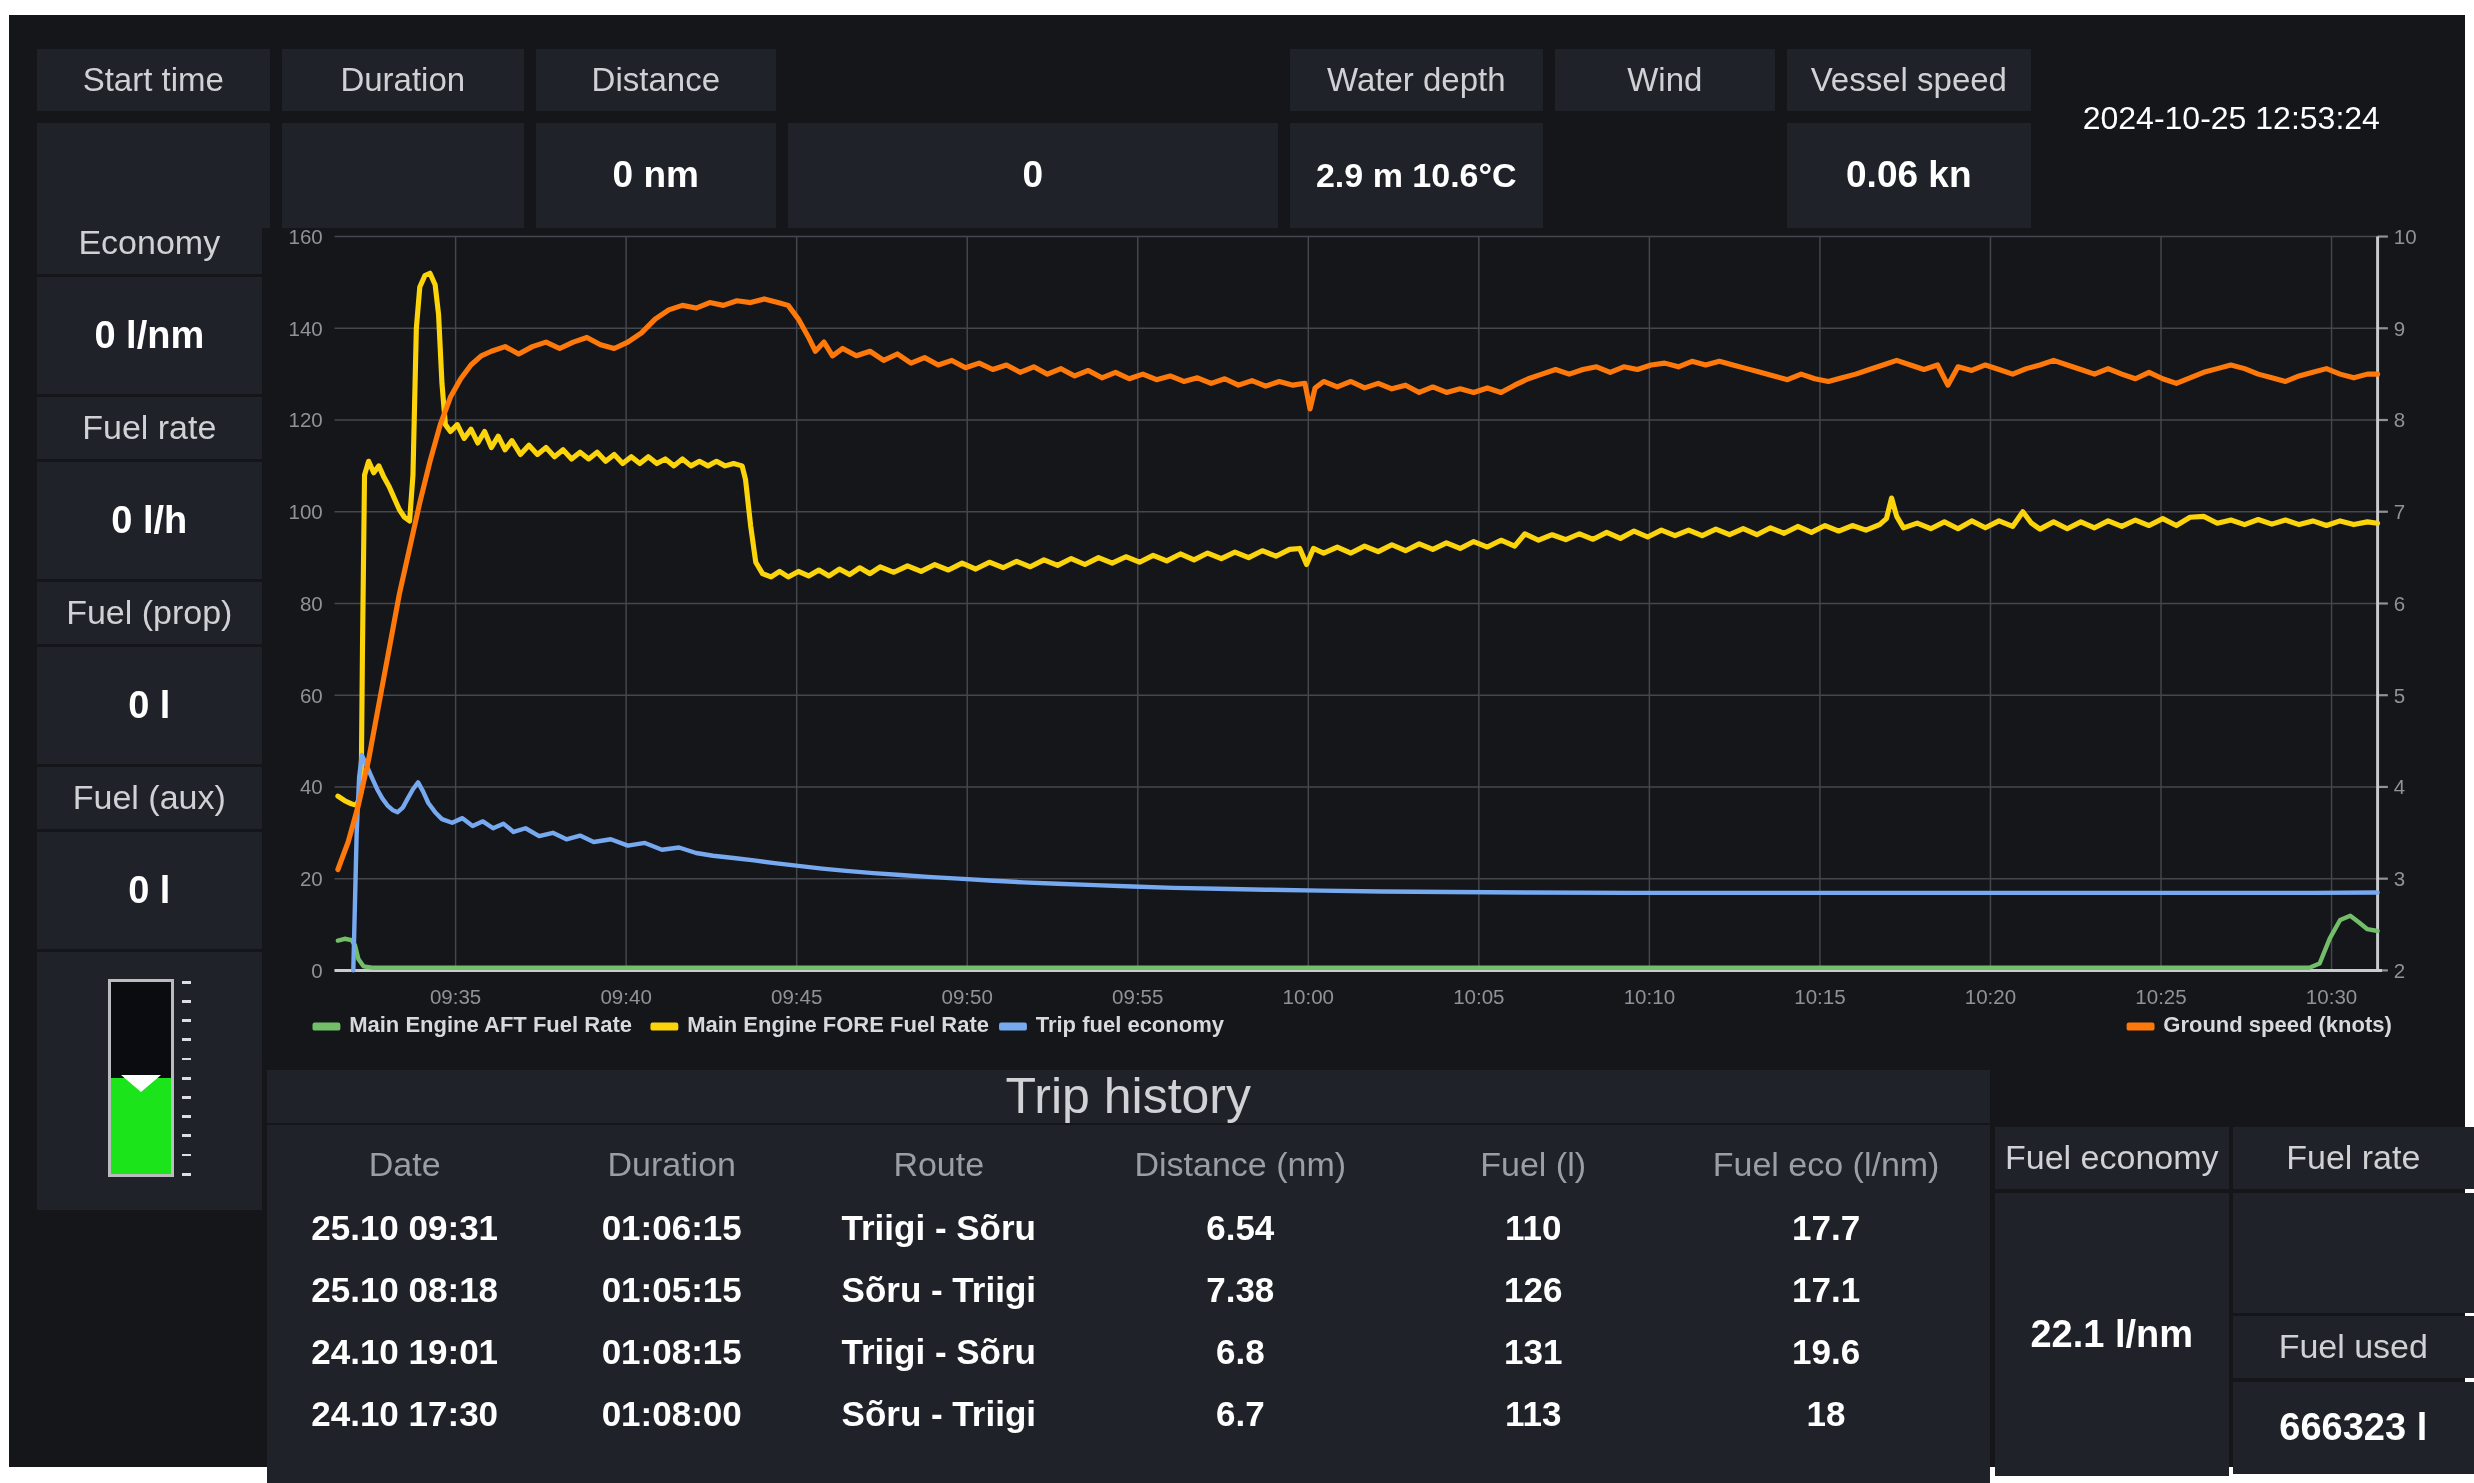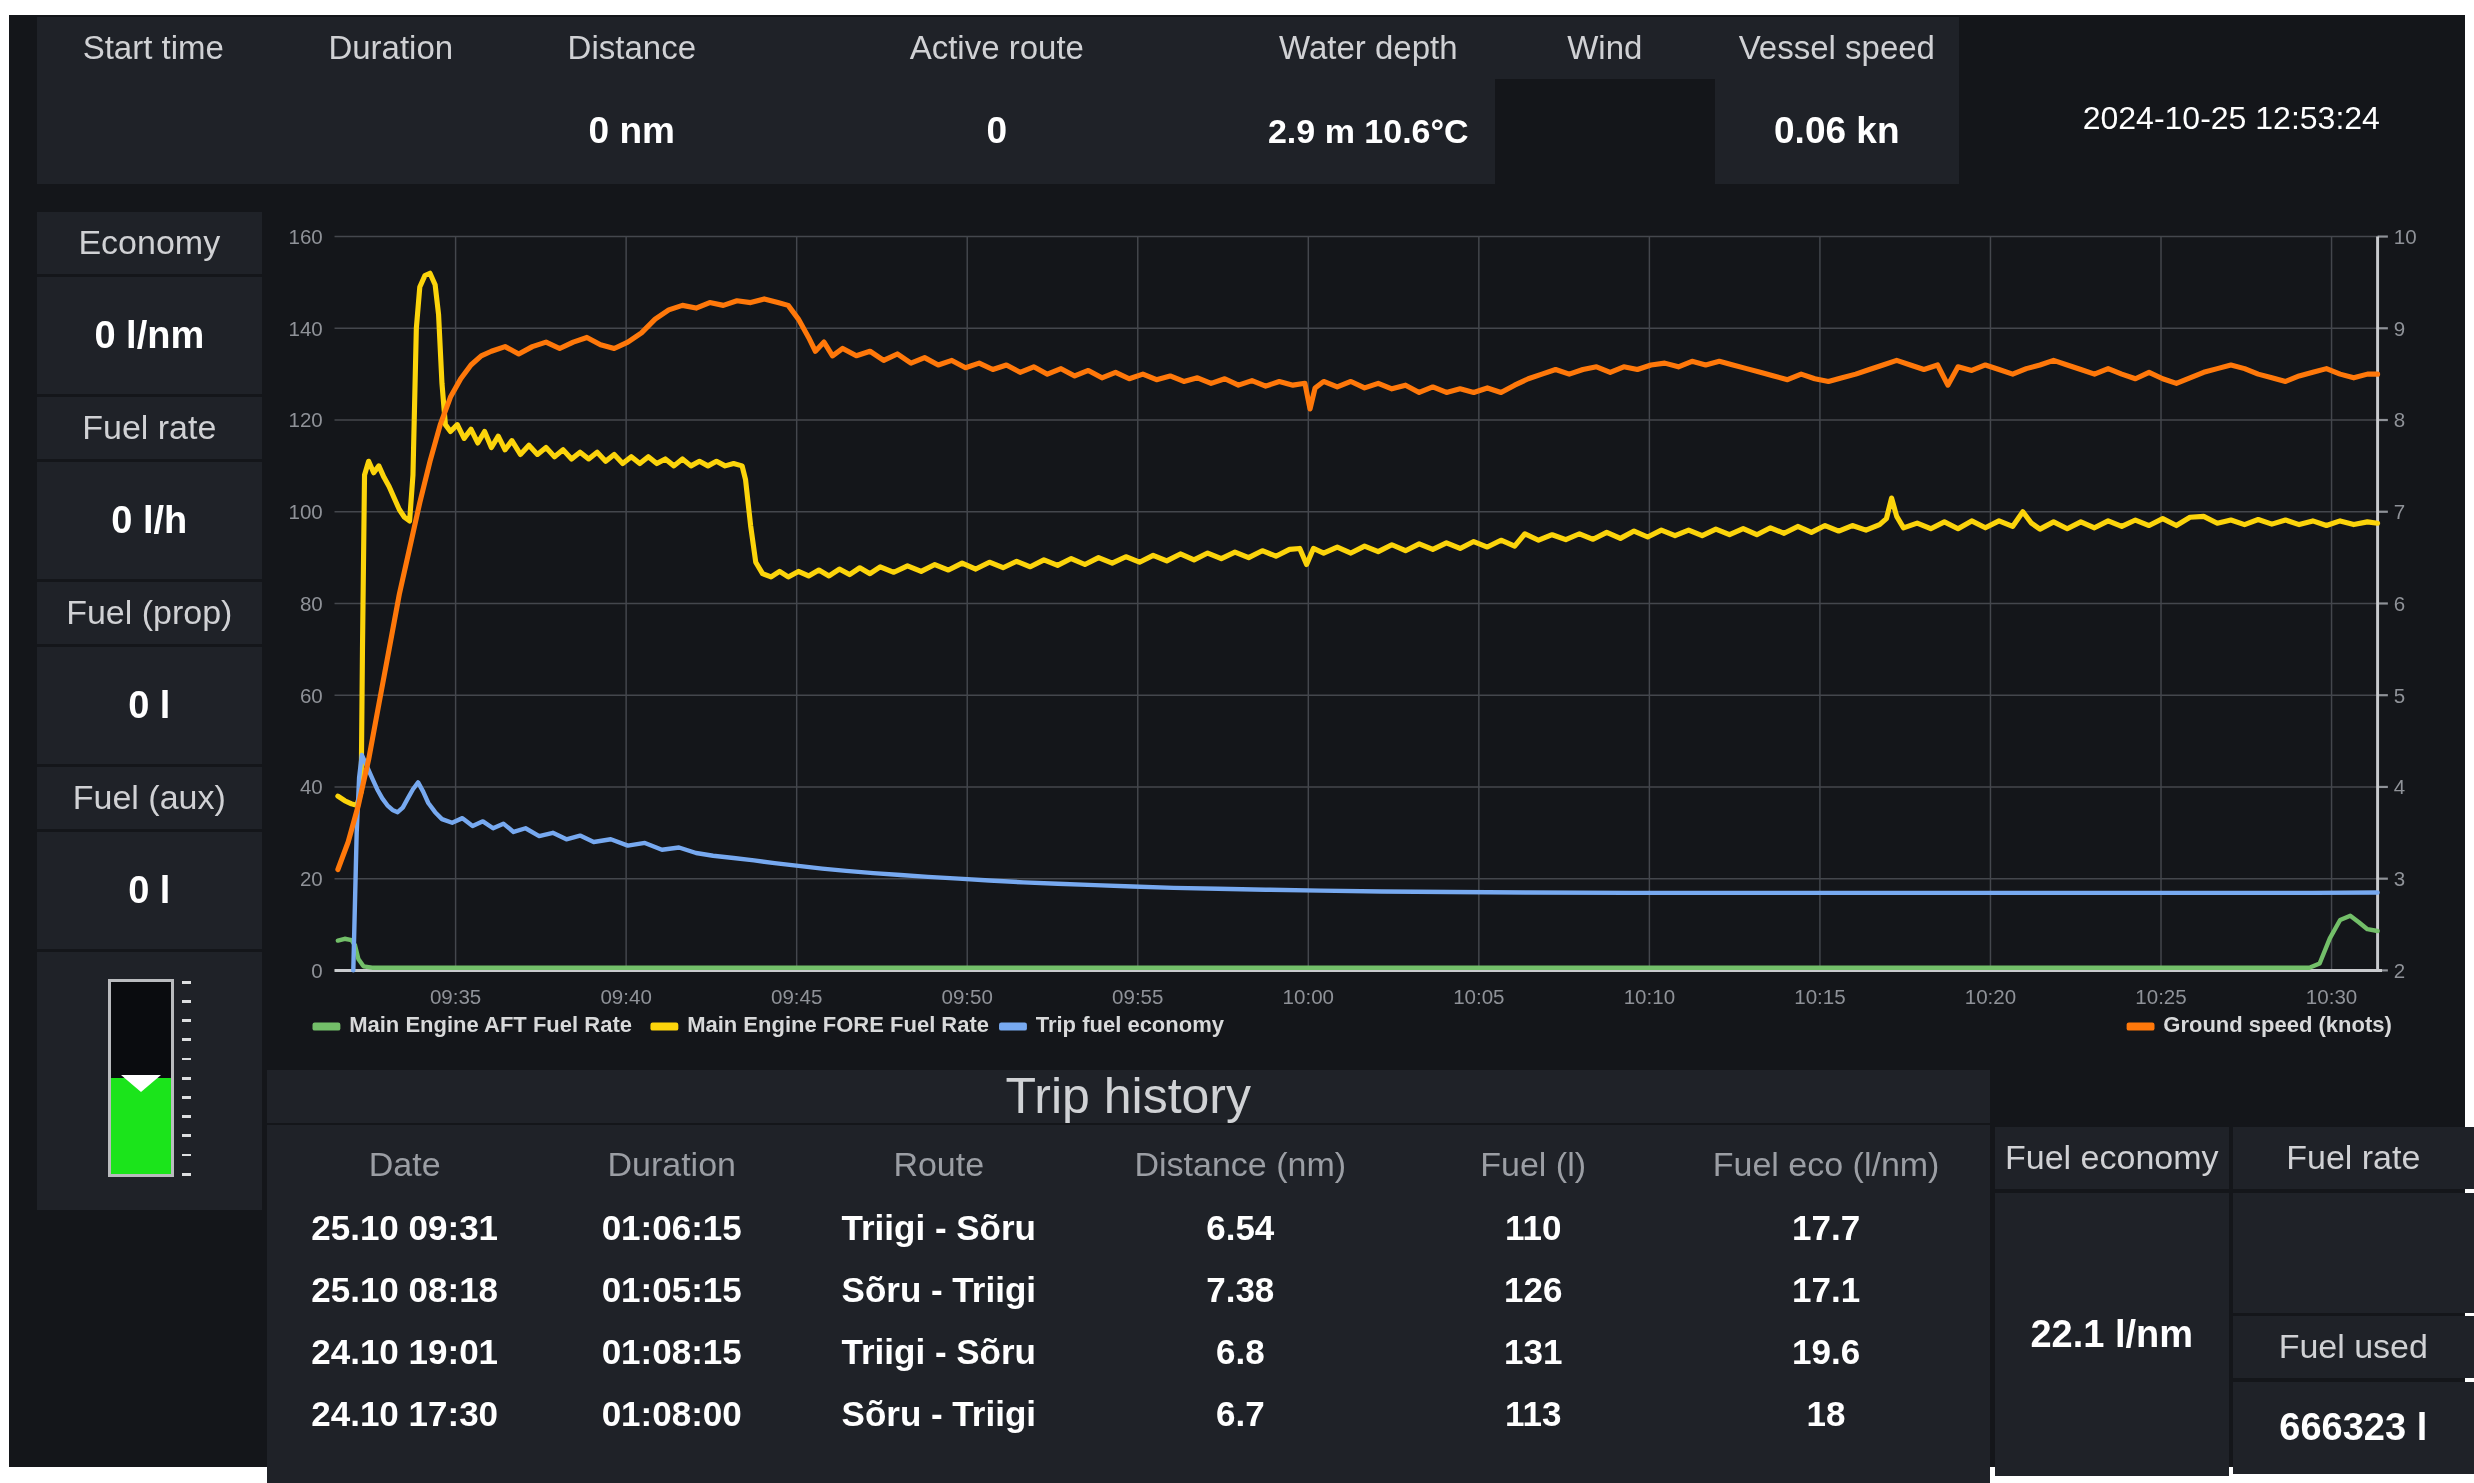--- a/index.html
+++ b/index.html
@@ -2,23 +2,23 @@
 <html style="font-size:11.7px"><head>
 <meta charset="utf-8">
 <style>
   html,body{margin:0;padding:0;}
   body{background:#ffffff;font-family:"Liberation Sans",sans-serif;}
   .page{position:relative;width:2475px;height:1484px;background:#ffffff;overflow:hidden;}
   .dash{position:absolute;left:8.8px;top:14.7px;width:2456px;height:1452px;background:#14161a;}
   .cell{background:#1f2228;box-sizing:border-box;display:flex;align-items:center;justify-content:center;text-align:center;}
   .hdr{color:#d0d1d4;font-size:33px;}
   .val{color:#ffffff;font-size:37px;font-weight:bold;}
-  #topbar{position:absolute;left:28px;top:2px;display:grid;
+  #topbar{position:absolute;left:28px;top:34px;display:grid;
     grid-template-columns:233px 242px 240px 490px 253px 220px 244px;
-    grid-template-rows:62px 105px;gap:0;}
+    grid-template-rows:62px 105px;gap:12px;}
   .tb-val-4{font-size:34px;}
   .tb-val-5{font-size:32px;}
   #timestamp{position:absolute;left:1982px;top:18.3px;width:481px;height:171px;
     display:flex;align-items:center;justify-content:center;color:#fff;font-size:32px;font-weight:normal;}
   #sidebar{position:absolute;left:28px;top:197px;width:225px;display:flex;flex-direction:column;gap:3px;}
   .sb-hdr{height:62px;font-size:34px;}
   .sb-val{height:117px;font-size:38px;}
   .gauge-cell{height:258px;position:relative;}
   .gauge{position:absolute;left:71px;top:27px;width:66px;height:198px;border:3.7px solid #b9bbbe;background:#0a0c0f;box-sizing:border-box;}
   .gauge-fill{position:absolute;left:0;right:0;bottom:0;background:#1be41b;}
@@ -46,21 +46,20 @@
 <div class="page">
   <div class="dash">
 
     <div id="topbar">
         <div class="cell hdr" style="grid-area: 1 / 1;">Start time</div>
         <div class="cell val tb-val-0" style="grid-area: 2 / 1;"></div>
         <div class="cell hdr" style="grid-area: 1 / 2;">Duration</div>
         <div class="cell val tb-val-1" style="grid-area: 2 / 2;"></div>
         <div class="cell hdr" style="grid-area: 1 / 3;">Distance</div>
         <div class="cell val tb-val-2" style="grid-area: 2 / 3;">0 nm</div>
-        <div class="cell hdr" style="grid-area: 1 / 4;">Active route</div>
         <div class="cell val tb-val-3" style="grid-area: 2 / 4;">0</div>
         <div class="cell hdr" style="grid-area: 1 / 5;">Water depth</div>
         <div class="cell val tb-val-4" style="grid-area: 2 / 5;">2.9 m 10.6°C</div>
         <div class="cell hdr" style="grid-area: 1 / 6;">Wind</div>
         <div class="cell hdr" style="grid-area: 1 / 7;">Vessel speed</div>
         <div class="cell val tb-val-6" style="grid-area: 2 / 7;">0.06 kn</div>
       </div>
 
     <div id="timestamp">2024-10-25 12:53:24</div>
 

